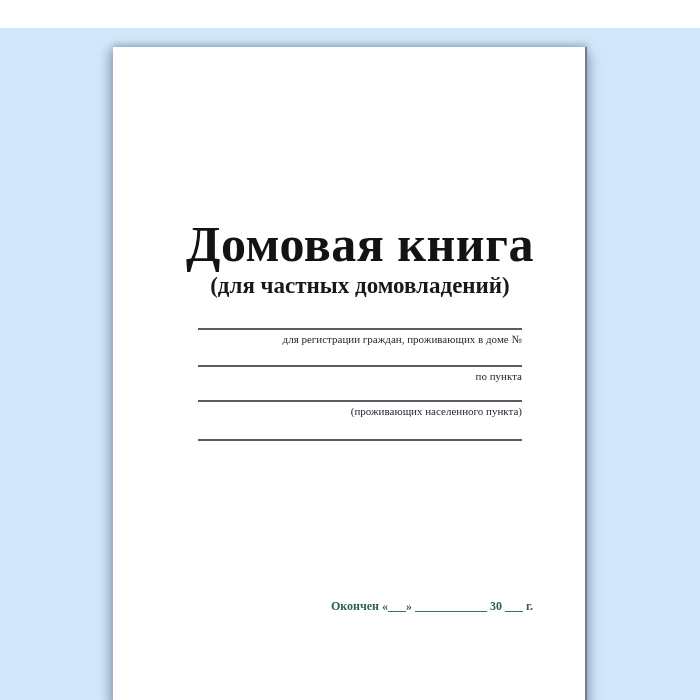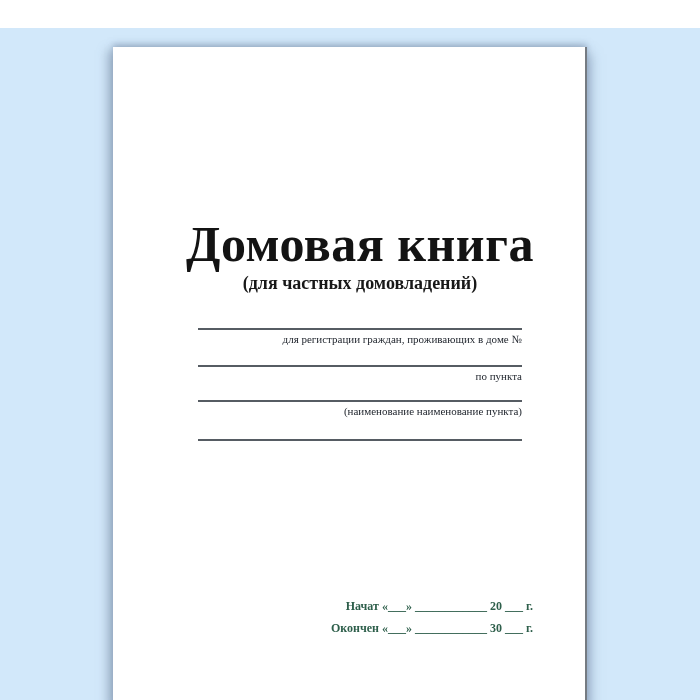--- a/index.html
+++ b/index.html
@@ -47,21 +47,21 @@
     font-weight: bold;
     color: #131313;
     letter-spacing: 0.5px;
   }
   .subtitle {
     position: absolute;
     top: 226px;
     left: 0;
     width: 100%;
     text-align: center;
-    font-size: 18px;
+    font-size: 23px;
     font-weight: bold;
     color: #181818;
   }
   .field {
     position: absolute;
     left: 63px;
     width: 324px;
   }
   .field-1 { top: 281px; }
   .field-2 { top: 318px; }
@@ -106,28 +106,27 @@
         <div class="caption">для регистрации граждан, проживающих в доме №</div>
       </div>
 
       <div class="field field-2">
         <div class="rule"></div>
         <div class="caption">по пункта</div>
       </div>
 
       <div class="field field-3">
         <div class="rule"></div>
-        <div class="caption">(наименование наименование пункта)</div>
+        <div class="caption">(проживающих населенного пункта)</div>
       </div>
 
       <div class="field field-4">
         <div class="rule"></div>
         <div class="caption"></div>
       </div>
 
       <div class="footer">
-        <div class="footer-line">Начат «___» ____________ 20 ___ г.</div>
         <div class="footer-line">Окончен «___» ____________ 30 ___ г.</div>
       </div>
 
     </div>
   </div>
 </div>
 
 </body></html>

